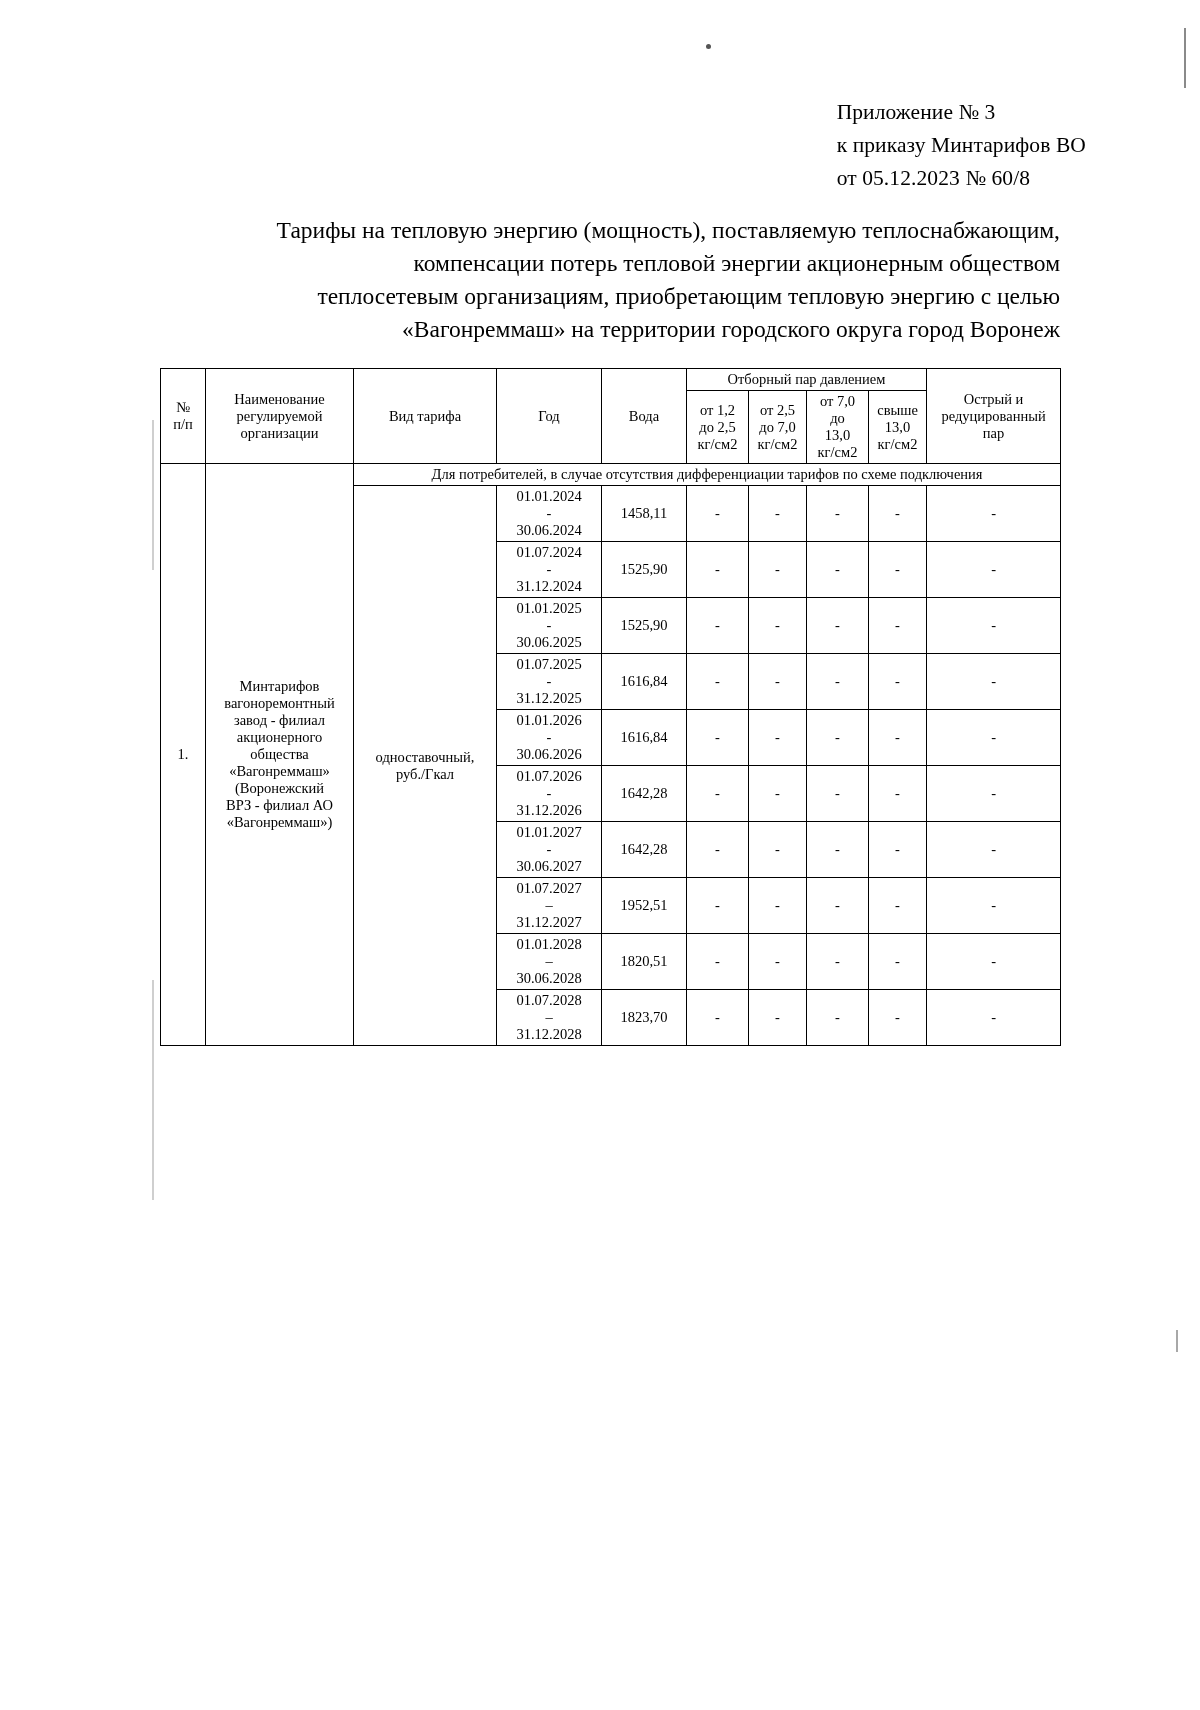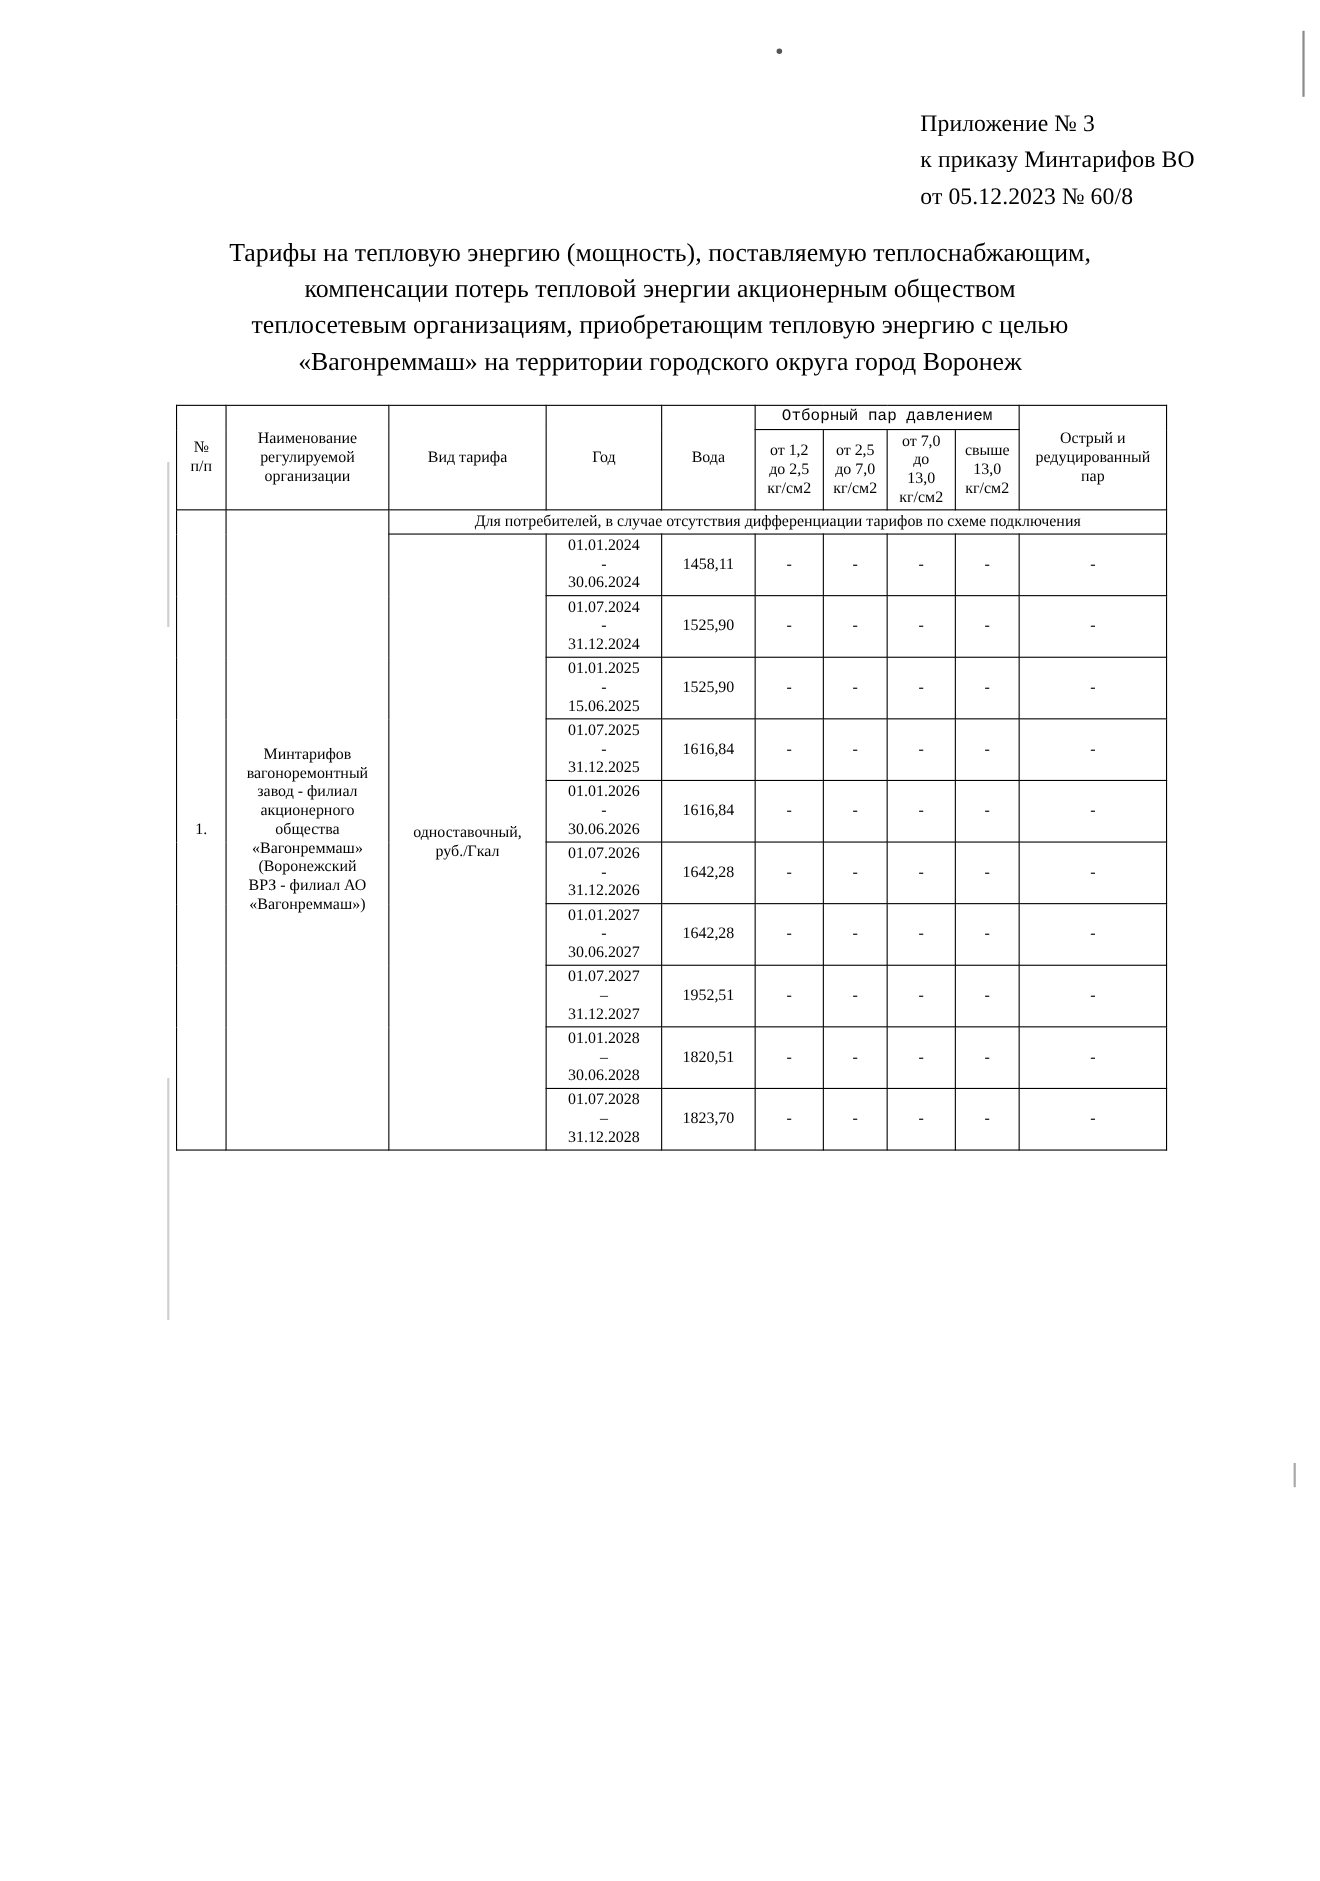--- a/index.html
+++ b/index.html
@@ -47,21 +47,21 @@
 
   .title-block {
     position: absolute;
     top: 214px;
     left: 140px;
     width: 920px;
     text-align: center;
     font-size: 23.5px;
     line-height: 33px;
   }
-  .title-block div { white-space: nowrap; }
+  .title-block div { white-space: nowrap; text-align: right; }
 
   table.tariff {
     position: absolute;
     top: 368px;
     left: 160px;
     width: 900px;
     border-collapse: collapse;
     table-layout: fixed;
   }
   table.tariff td, table.tariff th {
@@ -81,21 +81,20 @@
   col.c-water  { width: 85px; }
   col.c-p1     { width: 62px; }
   col.c-p2     { width: 58px; }
   col.c-p3     { width: 62px; }
   col.c-p4     { width: 58px; }
   col.c-sharp  { width: 134px; }
 
   .th-group {
     font-size: 14.5px;
     padding: 5px 2px 6px 2px;
-    font-family: Liberation Mono, monospace;
   }
   .th-main {
     font-size: 15px;
     line-height: 18px;
   }
   .th-small {
     font-size: 13px;
     line-height: 15px;
   }
   .th-sharp {
@@ -260,21 +259,21 @@
         <td class="dash-cell">-</td>
         <td class="dash-cell">-</td>
         <td class="dash-cell">-</td>
         <td class="dash-cell">-</td>
       </tr>
 
       <tr>
         <td class="year-cell">
           <div>01.01.2025</div>
           <div>-</div>
-          <div>15.06.2025</div>
+          <div>30.06.2025</div>
         </td>
         <td class="value-cell">1525,90</td>
         <td class="dash-cell">-</td>
         <td class="dash-cell">-</td>
         <td class="dash-cell">-</td>
         <td class="dash-cell">-</td>
         <td class="dash-cell">-</td>
       </tr>
 
       <tr>

